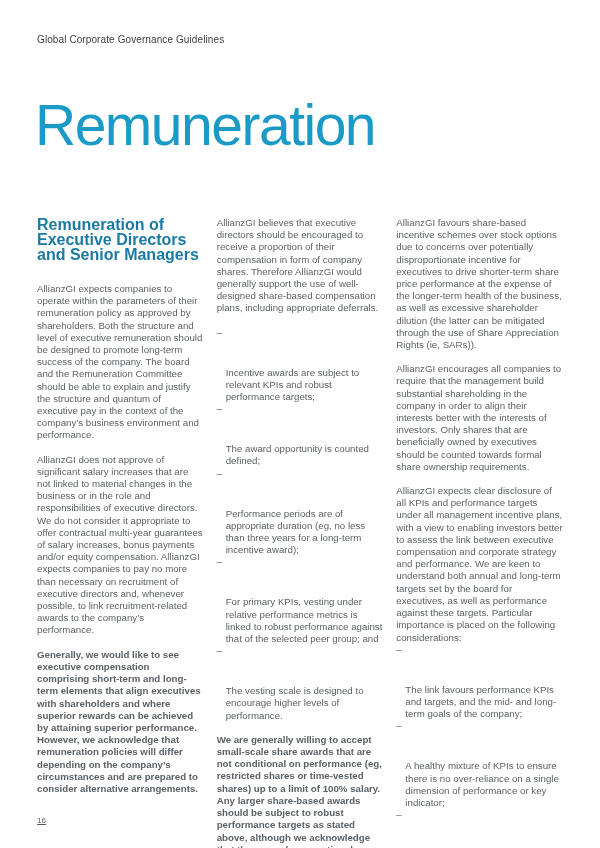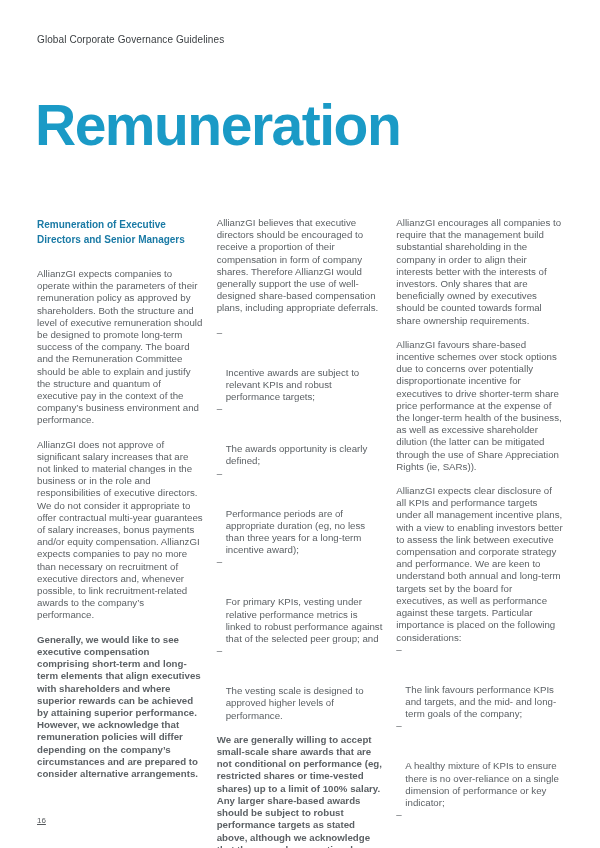--- a/index.html
+++ b/index.html
@@ -19,42 +19,42 @@
     top: 34px;
     font-size: 10px;
     letter-spacing: 0.1px;
     color: #3a3e41;
   }
   .big-title {
     position: absolute;
     left: 35px;
     top: 92px;
     font-size: 57px;
-    font-weight: bold;
+    font-weight: normal;
     letter-spacing: -1.5px;
     color: var(--title-blue, #1a9ac6);
   }
   .columns {
     position: absolute;
     left: 37px;
     right: 37px;
     top: 217px;
     display: flex;
     gap: 13px;
   }
   .col {
     flex: 1 1 0;
     min-width: 0;
     color: var(--body-gray, #5c6165);
     font-size: 9.7px;
     line-height: 12.2px;
   }
   .col-heading {
     color: var(--heading-blue, #1a7aa5);
-    font-size: 10px;
+    font-size: 16px;
     line-height: 15px;
     font-weight: bold;
     margin-bottom: 21px;
   }
   .para { margin-bottom: 12px; }
   .para.intro { margin-bottom: 0; }
   .para:last-child { margin-bottom: 0; font-weight: bold; }
   .bullet-list { margin-bottom: 12px; }
   .bullet {
     display: flex;
@@ -93,41 +93,41 @@
 
     <div class="col">
       <p class="para">AllianzGI believes that executive directors should be encouraged to receive a proportion of their compensation in form of company shares. Therefore AllianzGI would generally support the use of well-designed share-based compensation plans, including appropriate deferrals.</p>
       <div class="bullet-list">
         <div class="bullet">
           <span class="dash">–</span>
           <span class="btext">Incentive awards are subject to relevant KPIs and robust performance targets;</span>
         </div>
         <div class="bullet">
           <span class="dash">–</span>
-          <span class="btext">The awards opportunity is clearly defined;</span>
+          <span class="btext">The award opportunity is counted defined;</span>
         </div>
         <div class="bullet">
           <span class="dash">–</span>
           <span class="btext">Performance periods are of appropriate duration (eg, no less than three years for a long-term incentive award);</span>
         </div>
         <div class="bullet">
           <span class="dash">–</span>
           <span class="btext">For primary KPIs, vesting under relative performance metrics is linked to robust performance against that of the selected peer group; and</span>
         </div>
         <div class="bullet">
           <span class="dash">–</span>
-          <span class="btext">The vesting scale is designed to approved higher levels of performance.</span>
+          <span class="btext">The vesting scale is designed to encourage higher levels of performance.</span>
         </div>
       </div>
       <p class="para">We are generally willing to accept small-scale share awards that are not conditional on performance (eg, restricted shares or time-vested shares) up to a limit of 100% salary. Any larger share-based awards should be subject to robust performance targets as stated above, although we acknowledge that there may be exceptional circumstances (eg, turnaround/recovery situations) where a larger restricted share award will be appropriate. In the United States we would accept restricted or time-vested shares up to 50% of share-based pay.</p>
     </div>
 
     <div class="col">
+      <p class="para">AllianzGI favours share-based incentive schemes over stock options due to concerns over potentially disproportionate incentive for executives to drive shorter-term share price performance at the expense of the longer-term health of the business, as well as excessive shareholder dilution (the latter can be mitigated through the use of Share Appreciation Rights (ie, SARs)).</p>
       <p class="para">AllianzGI encourages all companies to require that the management build substantial shareholding in the company in order to align their interests better with the interests of investors. Only shares that are beneficially owned by executives should be counted towards formal share ownership requirements.</p>
-      <p class="para">AllianzGI favours share-based incentive schemes over stock options due to concerns over potentially disproportionate incentive for executives to drive shorter-term share price performance at the expense of the longer-term health of the business, as well as excessive shareholder dilution (the latter can be mitigated through the use of Share Appreciation Rights (ie, SARs)).</p>
       <p class="para intro">AllianzGI expects clear disclosure of all KPIs and performance targets under all management incentive plans, with a view to enabling investors better to assess the link between executive compensation and corporate strategy and performance. We are keen to understand both annual and long-term targets set by the board for executives, as well as performance against these targets. Particular importance is placed on the following considerations:</p>
       <div class="bullet-list">
         <div class="bullet">
           <span class="dash">–</span>
           <span class="btext">The link favours performance KPIs and targets, and the mid- and long-term goals of the company;</span>
         </div>
         <div class="bullet">
           <span class="dash">–</span>
           <span class="btext">A healthy mixture of KPIs to ensure there is no over-reliance on a single dimension of performance or key indicator;</span>
         </div>

